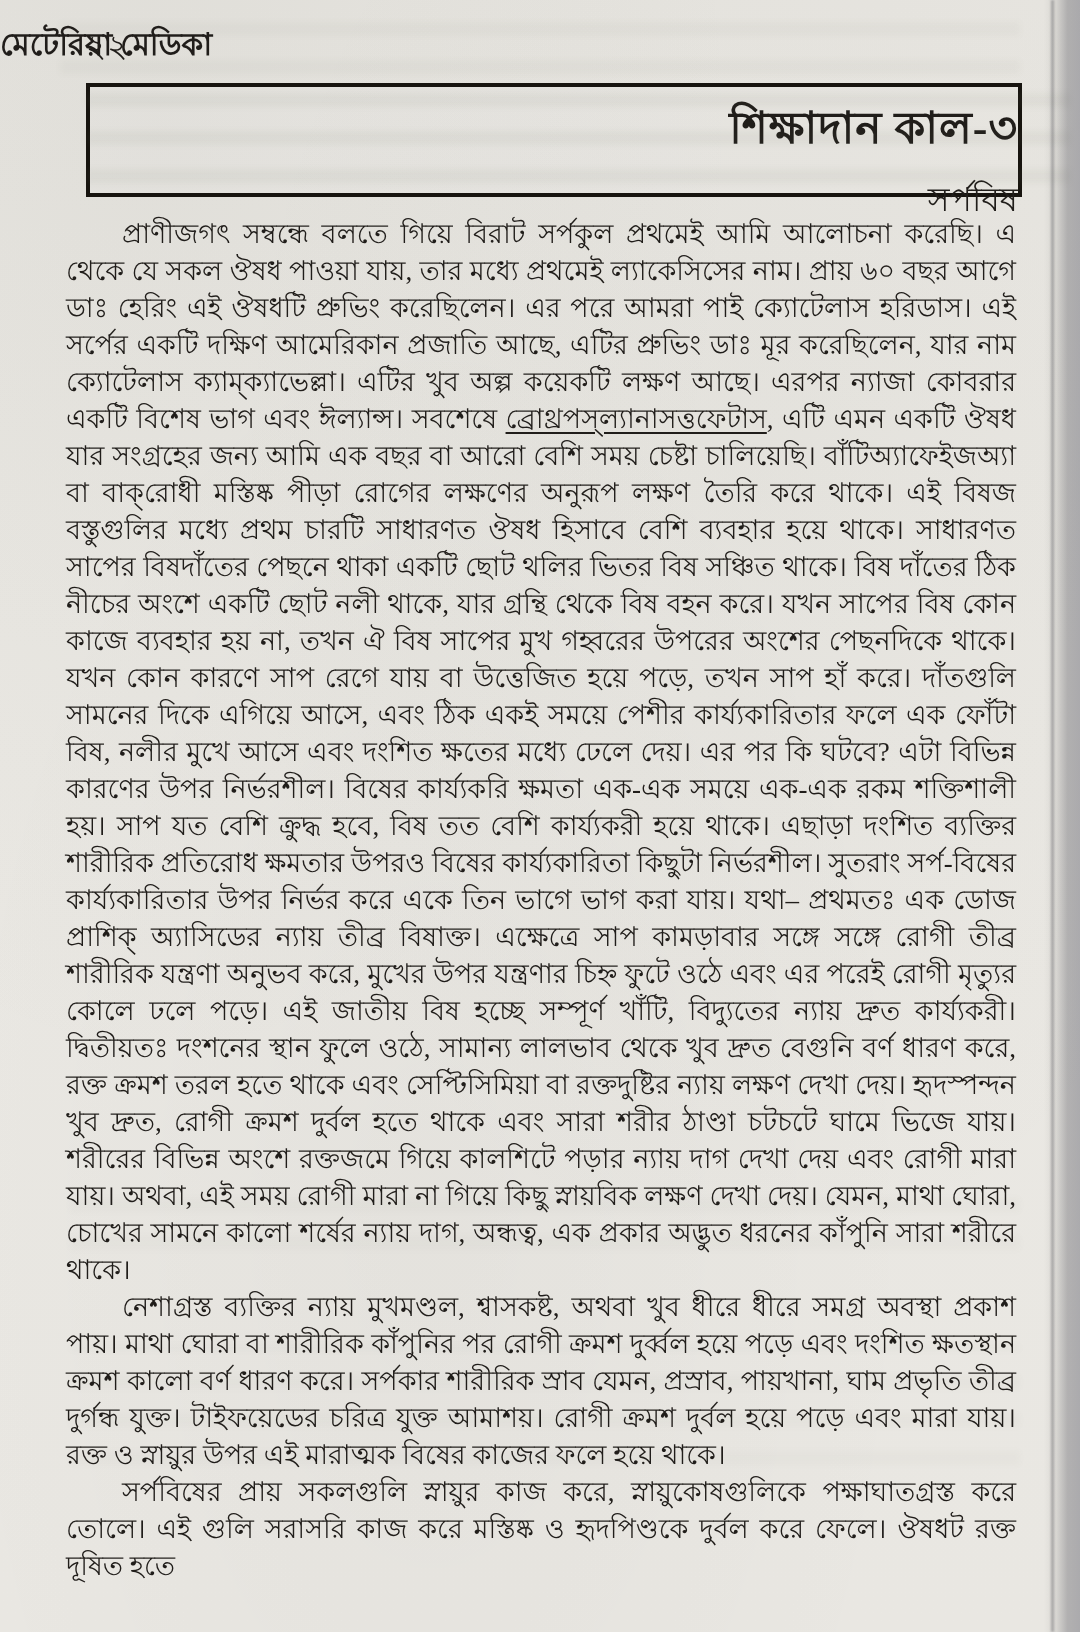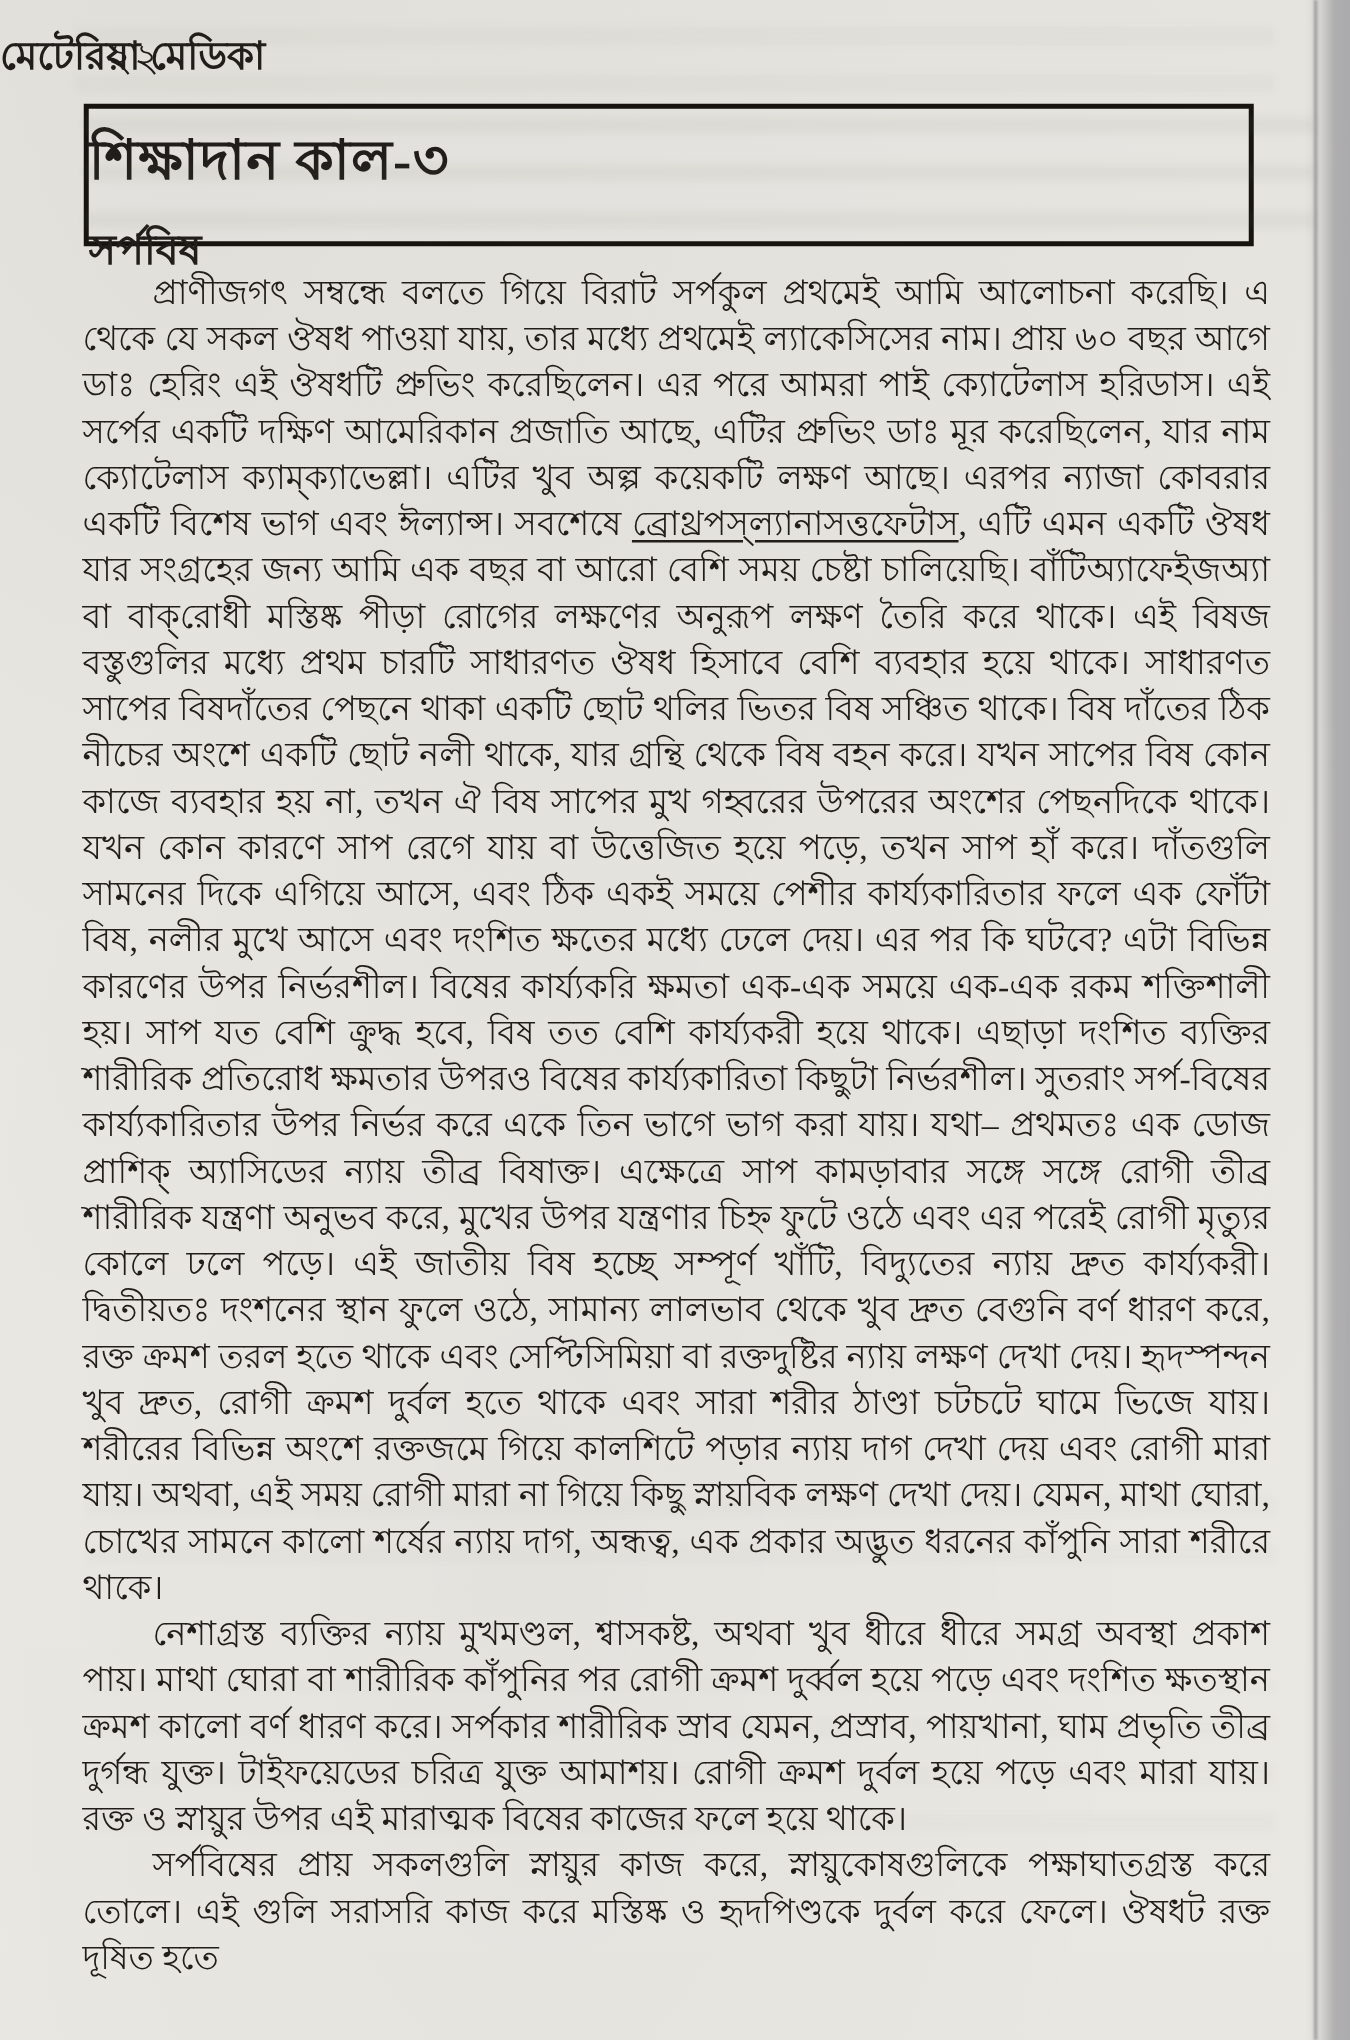--- a/index.html
+++ b/index.html
@@ -37,33 +37,33 @@
   .page-num {
     position: absolute; left: 86px; top: 2px;
     font-size: 31px; letter-spacing: 1px; text-align: center;
   }
   .running-header {
     display: block; text-align: left;
     font-size: 31px; font-weight: 700;
   }
 
   .title-box {
-    position: absolute; top: 83px; left: 67px;
+    position: absolute; top: 83px; left: 86px;
     width: 928px; height: 106px;
     border: 4px solid #17140f;
-    text-align: left;
+    text-align: right;
     background: rgba(255,255,255,0.06);
   }
   .title-box h1 {
     margin: 8px 0 0 0;
     font-size: 44px; font-weight: 700; letter-spacing: 1px;
   }
   .title-box h2 {
     margin: 6px 0 0 0;
-    font-size: 33px; font-weight: 700;
+    font-size: 33px; font-weight: 400;
   }
 
   
   .ghost {
     position: absolute; pointer-events: none;
     background: repeating-linear-gradient(
       0deg,
       rgba(105,112,92,0.12) 0px, rgba(105,112,92,0.12) 14px,
       transparent 14px, transparent 38px);
     filter: blur(3px);

